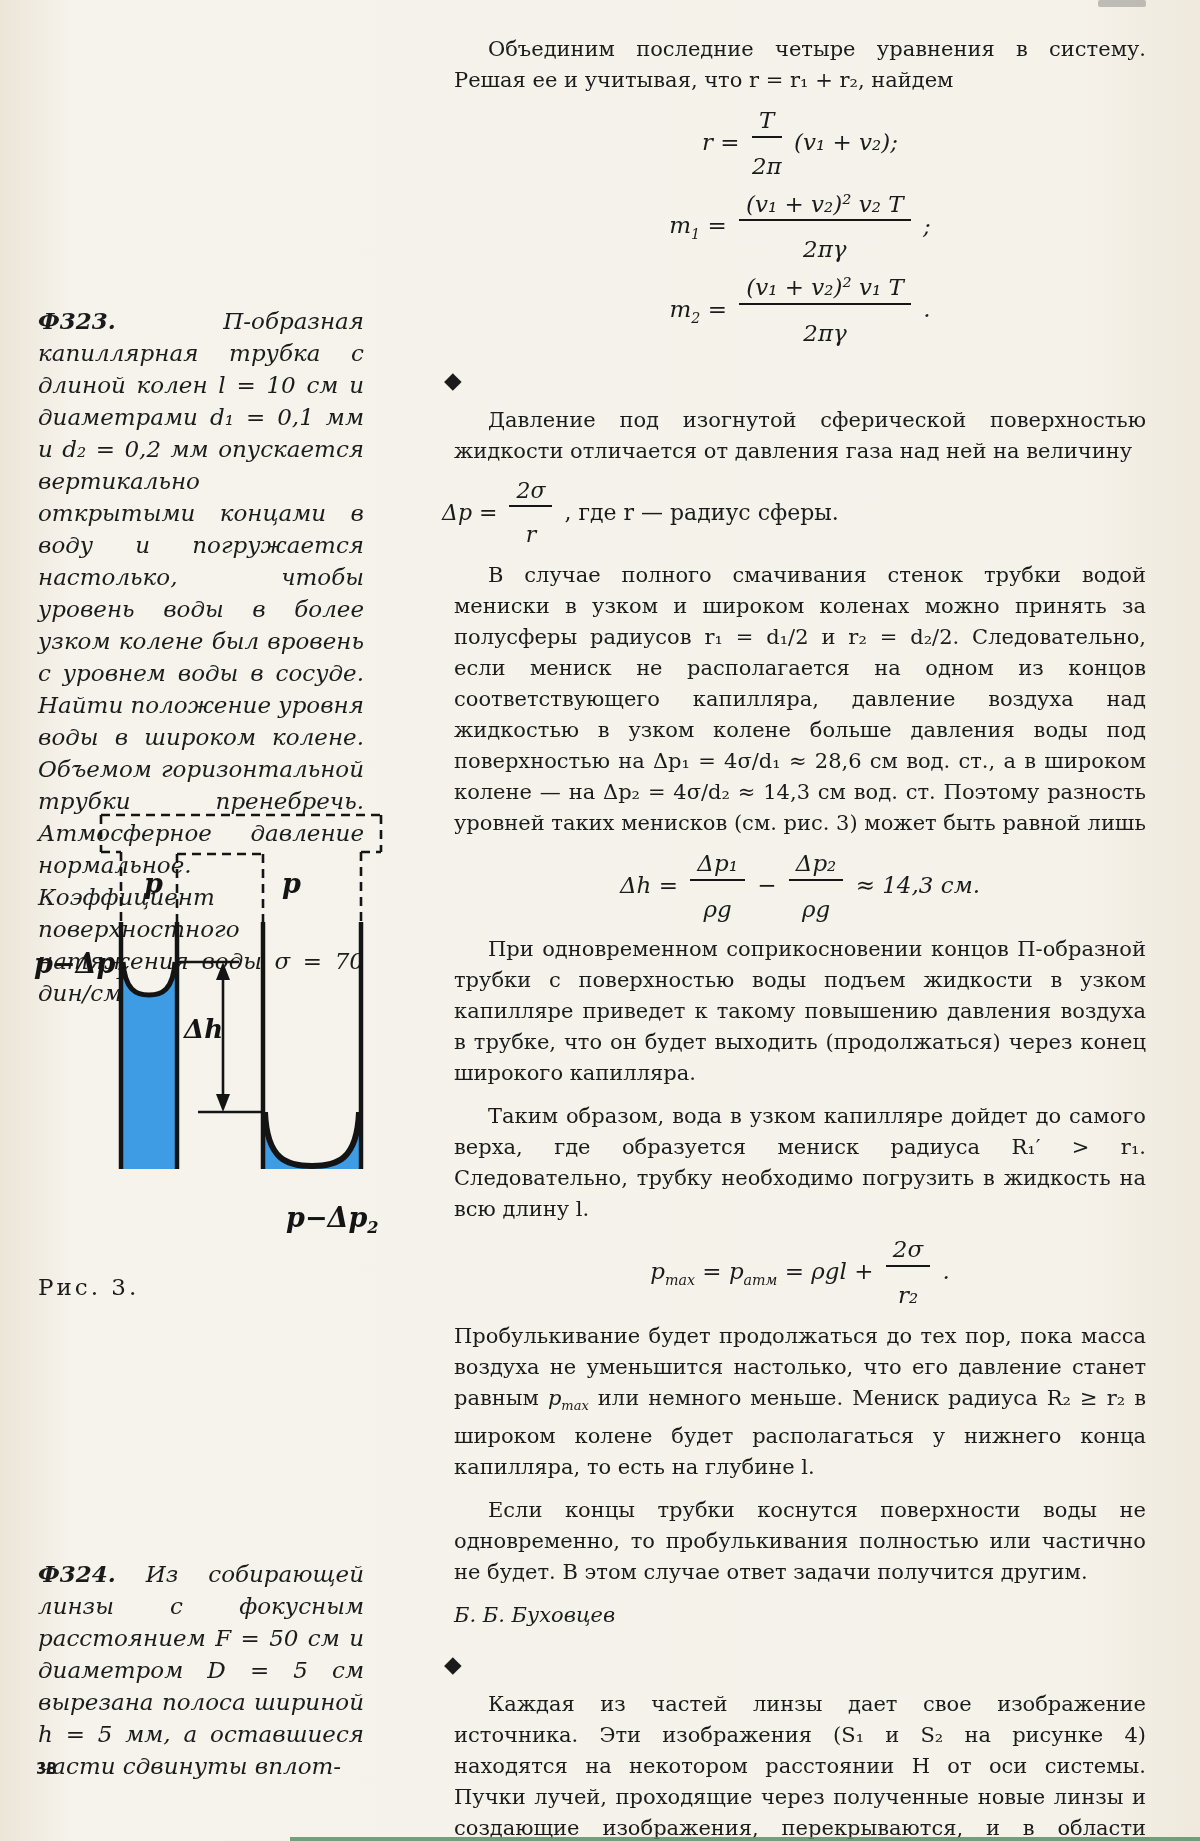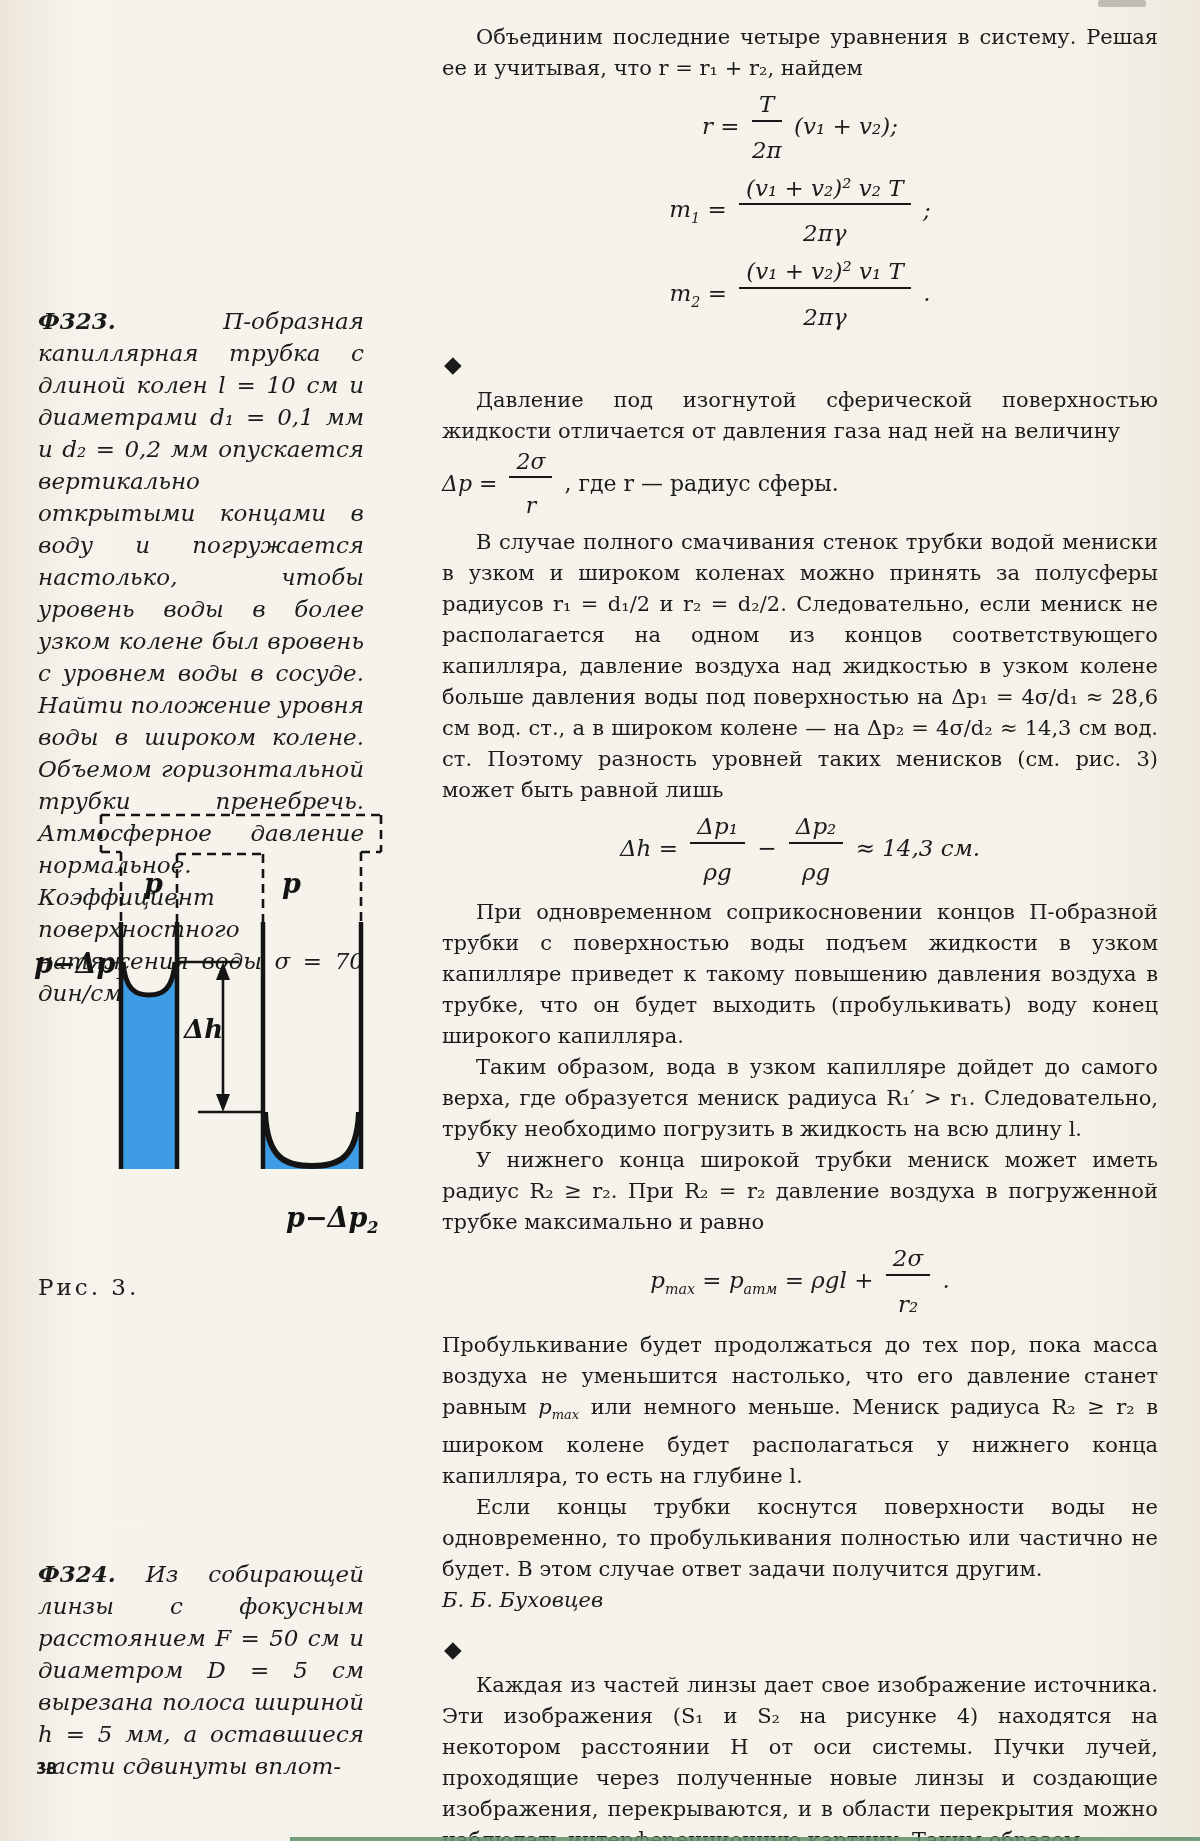--- a/index.html
+++ b/index.html
@@ -4,21 +4,21 @@
 <style>
   html,body{margin:0;padding:0;}
   body{
     width:1200px;height:1841px;position:relative;overflow:hidden;
     background:linear-gradient(90deg,#ece5d8 0%,#f6f3ec 6%,#f5f2ea 90%,#efe9dd 100%);
     font-family:"DejaVu Serif","Liberation Serif",serif;
     color:#1b1b1b;
   }
   
   .col-right{position:absolute;left:442px;top:22px;width:716px;font-size:21px;line-height:31px;}
-  .col-right p{margin:0;text-align:justify;}
+  .col-right p{margin:12px;text-align:justify;}
   .ind{text-indent:34px;}
   .diamond{font-size:23px;line-height:26px;margin:20px 0 8px 2px;font-family:"DejaVu Sans","Liberation Sans",sans-serif;}
   .formula-display{ text-align:center;font-size:23px;font-style:italic;margin:8px 0 12px;}
   .frac{display:inline-block;vertical-align:middle;text-align:center;line-height:1.12;margin:0 5px;}
   .frac .num{display:block;border-bottom:2px solid #161616;padding:0 7px 2px;}
   .frac .den{display:block;padding-top:16px;}
   sub{font-size:0.62em;}
   .it{font-style:italic;}
   .formula-inline{font-style:normal;font-size:22px;margin:3px 0 8px;text-align:left;}
   .sig{text-align:right;font-style:italic;padding-right:4px;margin-top:4px;}
@@ -72,23 +72,22 @@
   <p class="ind">В случае полного смачивания стенок трубки водой мениски в узком и широком коленах можно принять за полусферы радиусов r₁ = d₁/2 и r₂ = d₂/2. Следовательно, если мениск не располагается на одном из концов соответствующего капилляра, давление воздуха над жидкостью в узком колене больше давления воды под поверхностью на Δp₁ = 4σ/d₁ ≈ 28,6 см вод. ст., а в широком колене — на Δp₂ = 4σ/d₂ ≈ 14,3 см вод. ст. Поэтому разность уровней таких менисков (см. рис. 3) может быть равной лишь</p>
 
   <div class="formula-display">
     <span>Δh =</span>
     <span class="frac"><span class="num">Δp₁</span><span class="den">ρg</span></span>
     <span>−</span>
     <span class="frac"><span class="num">Δp₂</span><span class="den">ρg</span></span>
     <span>≈ 14,3 см.</span>
   </div>
 
-  <p class="ind">При одновременном соприкосновении концов П-образной трубки с поверхностью воды подъем жидкости в узком капилляре приведет к такому повышению давления воздуха в трубке, что он будет выходить (пробулькивать) воду конец широкого капилляра.</p>
+  <p class="ind">При одновременном соприкосновении концов П-образной трубки с поверхностью воды подъем жидкости в узком капилляре приведет к такому повышению давления воздуха в трубке, что он будет выходить (продолжаться) через конец широкого капилляра.</p>
   <p class="ind">Таким образом, вода в узком капилляре дойдет до самого верха, где образуется мениск радиуса R₁′ &gt; r₁. Следовательно, трубку необходимо погрузить в жидкость на всю длину l.</p>
-  <p class="ind">У нижнего конца широкой трубки мениск может иметь радиус R₂ ≥ r₂. При R₂ = r₂ давление воздуха в погруженной трубке максимально и равно</p>
 
   <div class="formula-display">
     <span><span>p</span><sub>max</sub> <span>=</span> <span>p</span><sub>атм</sub> <span>= ρgl +</span></span>
     <span class="frac"><span class="num">2σ</span><span class="den">r₂</span></span>
     <span>.</span>
   </div>
 
   <p><span>Пробулькивание будет продолжаться до тех пор, пока масса воздуха не уменьшится настолько, что его давление станет равным </span><span class="it"><span>p</span><sub>max</sub></span><span> или немного меньше. Мениск радиуса R₂ ≥ r₂ в широком колене будет располагаться у нижнего конца капилляра, то есть на глубине l.</span></p>
 
   <p class="ind">Если концы трубки коснутся поверхности воды не одновременно, то пробулькивания полностью или частично не будет. В этом случае ответ задачи получится другим.</p>

